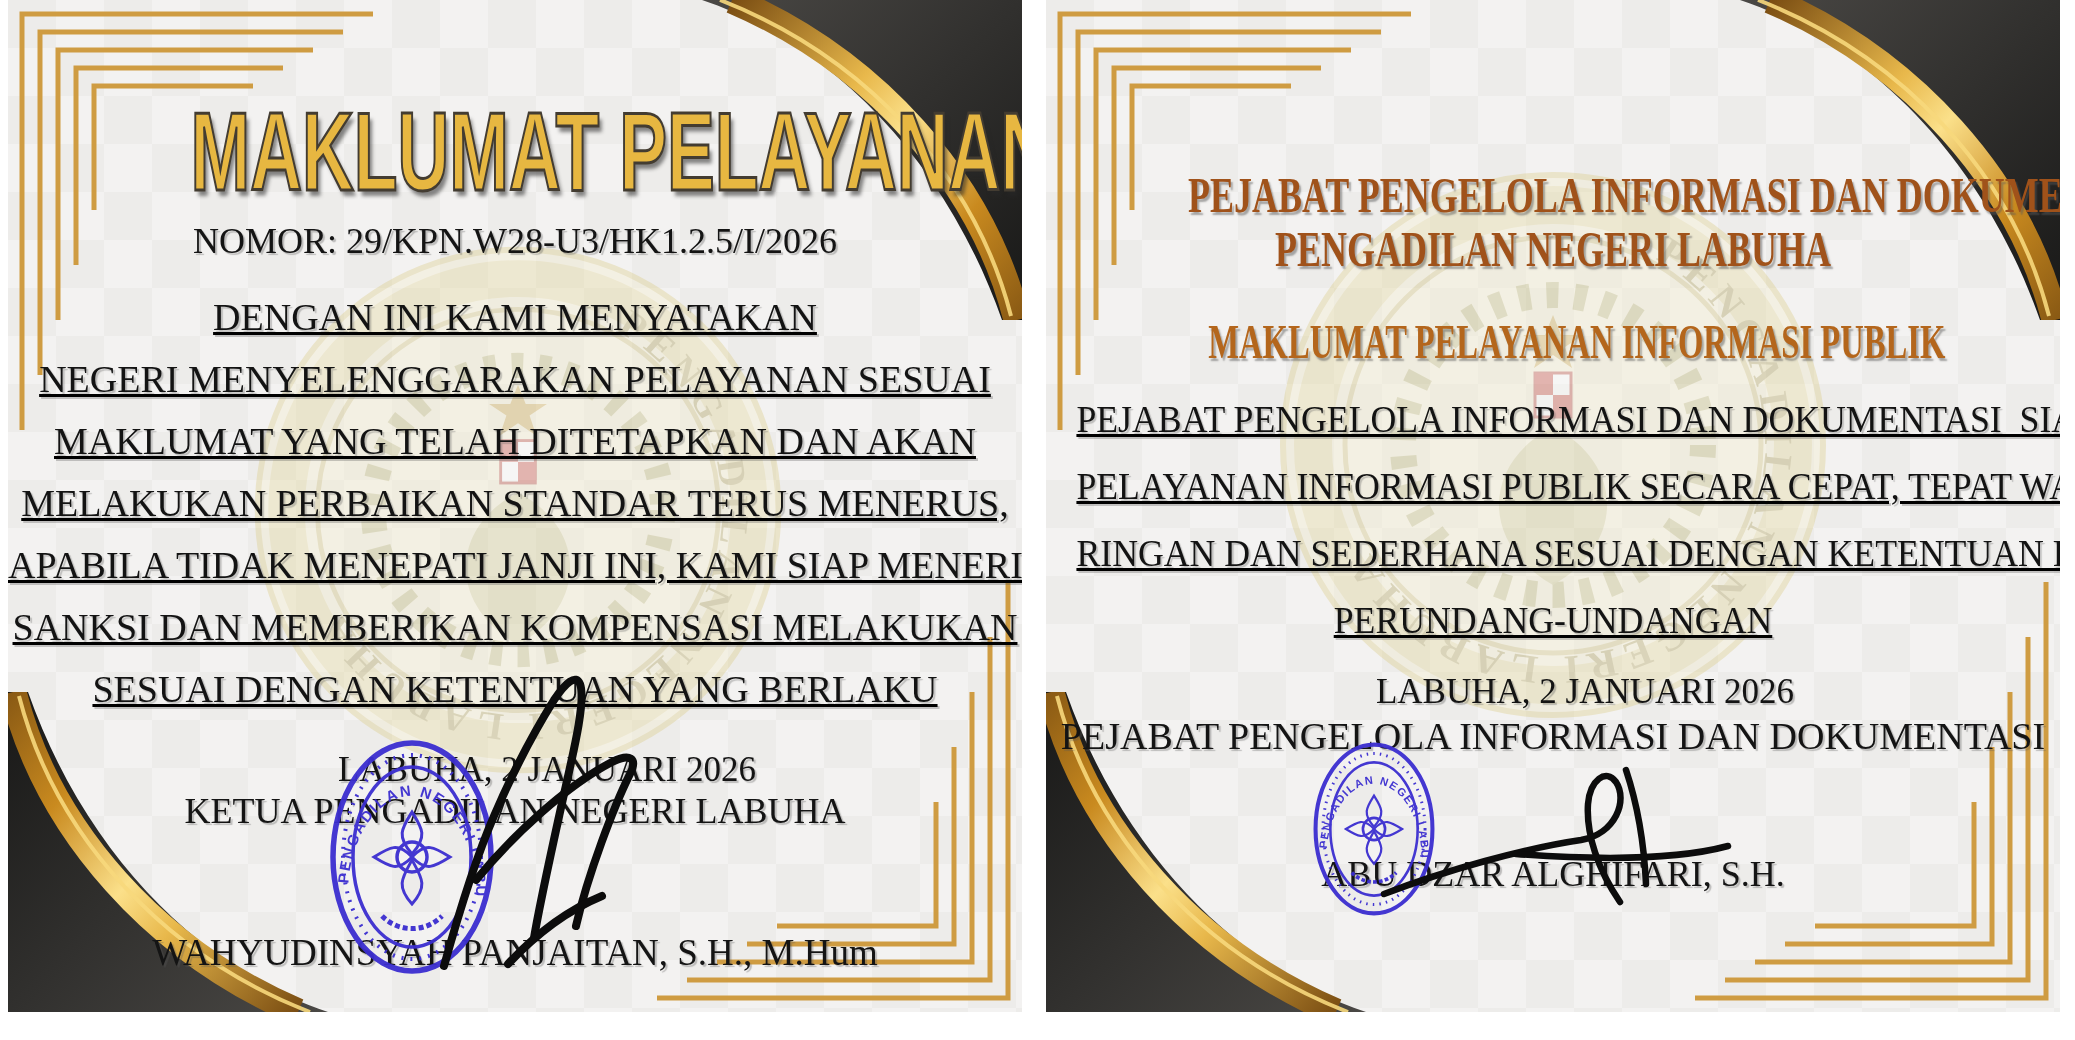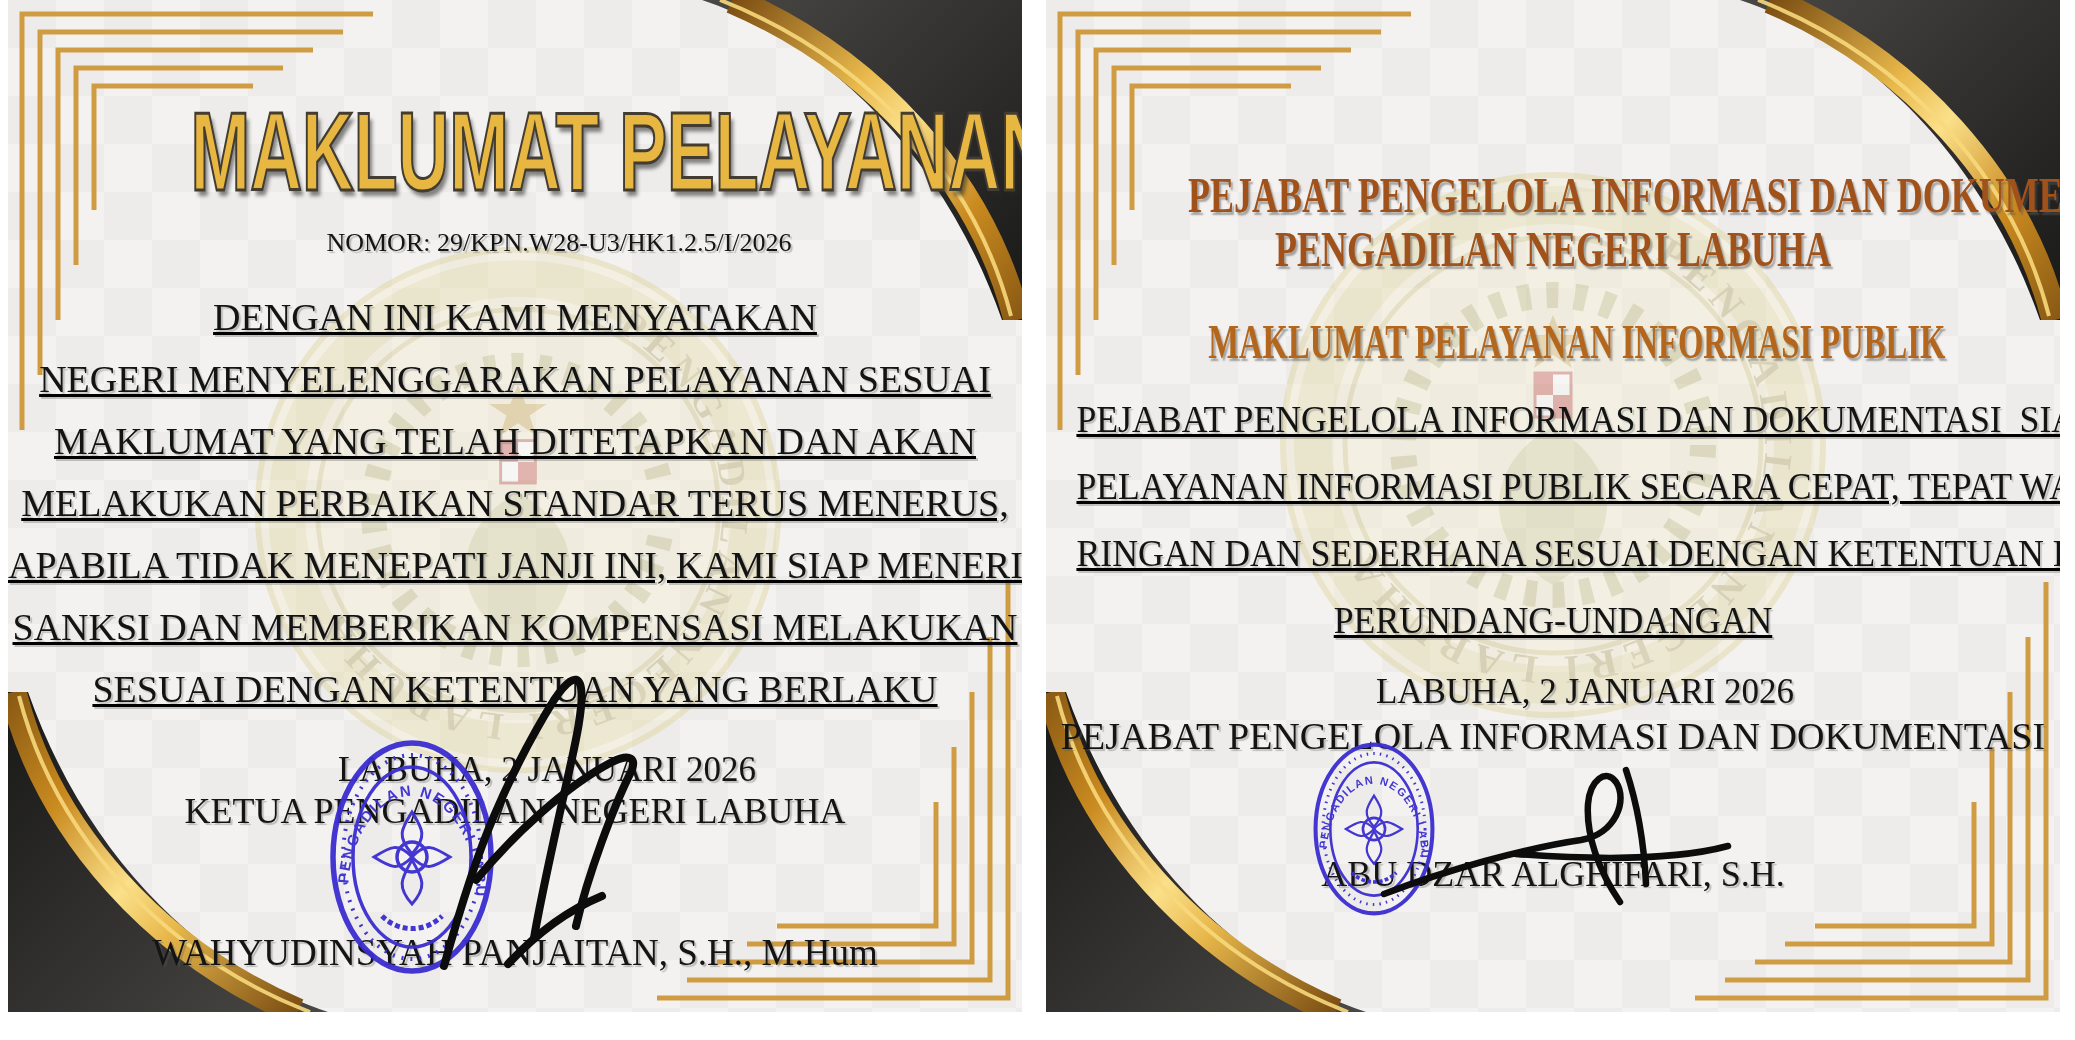--- a/index.html
+++ b/index.html
@@ -27,21 +27,21 @@
   .signature{position:absolute;}
 
   
   .tline{position:absolute;left:0;width:100%;text-align:center;color:#141414;
          text-shadow:2px 2px 1px rgba(90,90,90,.35);white-space:pre;}
   .cert-title{top:96px;font-family:"Liberation Sans",sans-serif;font-weight:bold;
               font-size:112px;line-height:112px;color:#e7b741;
               -webkit-text-stroke:3px #433c31;
               text-shadow:5px 6px 5px rgba(40,40,40,.55);
               transform:scaleX(.64);letter-spacing:0px;}
-  .nomor{top:228px;font-size:26px;margin-left:44px;}
+  .nomor{top:220px;font-size:36px;}
   .bodyblock{position:absolute;left:0;top:286px;width:100%;text-decoration:underline;}
   .body-line{position:relative;height:62px;line-height:62px;text-align:center;
              font-size:38px;color:#131313;text-shadow:2px 2px 1px rgba(90,90,90,.32);
              white-space:pre;}
   .cert-right .bodyblock{top:386px;}
   .cert-right .body-line{height:67px;line-height:67px;transform:scaleX(.94);}
 
   .date-line{font-size:35px;padding-left:32px;}
   .sig-title{font-size:36px;}
   .sig-name{font-size:37px;}

